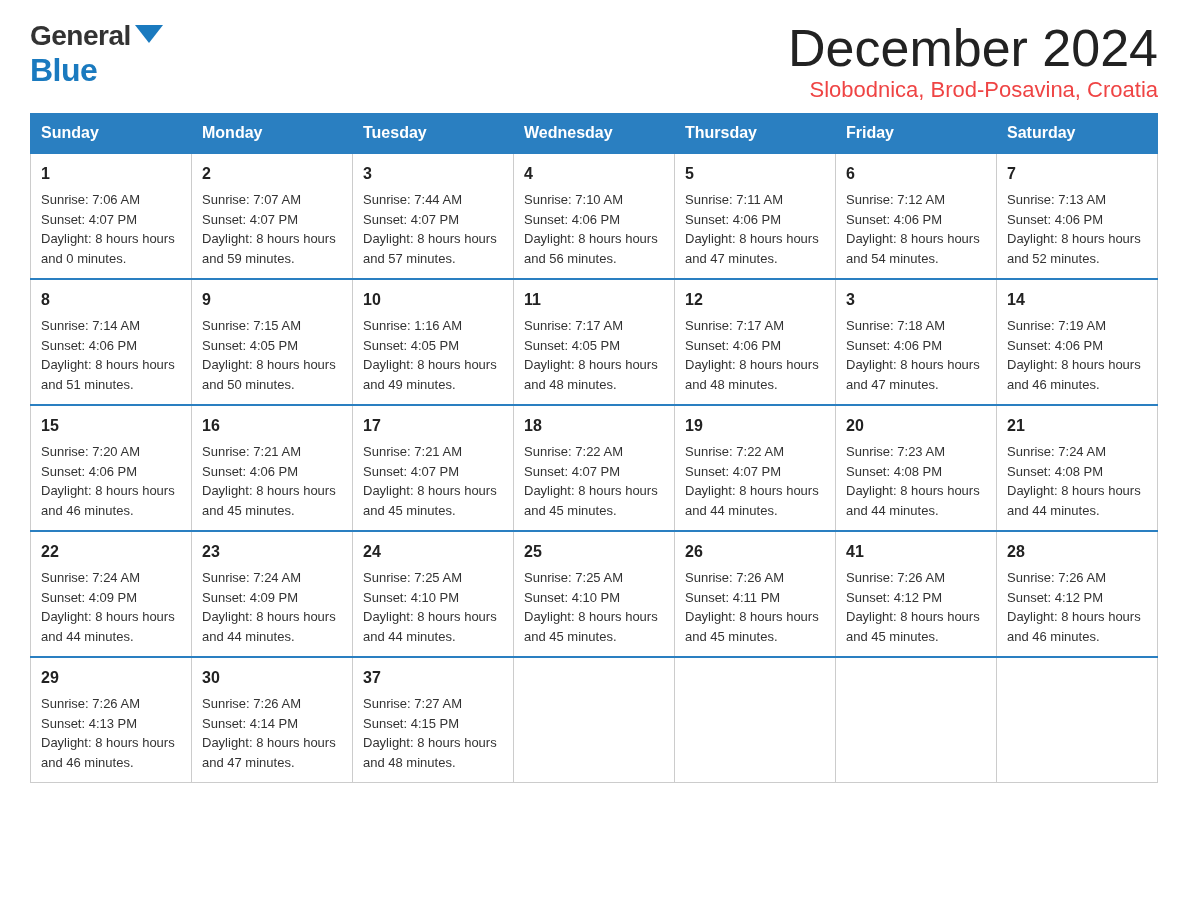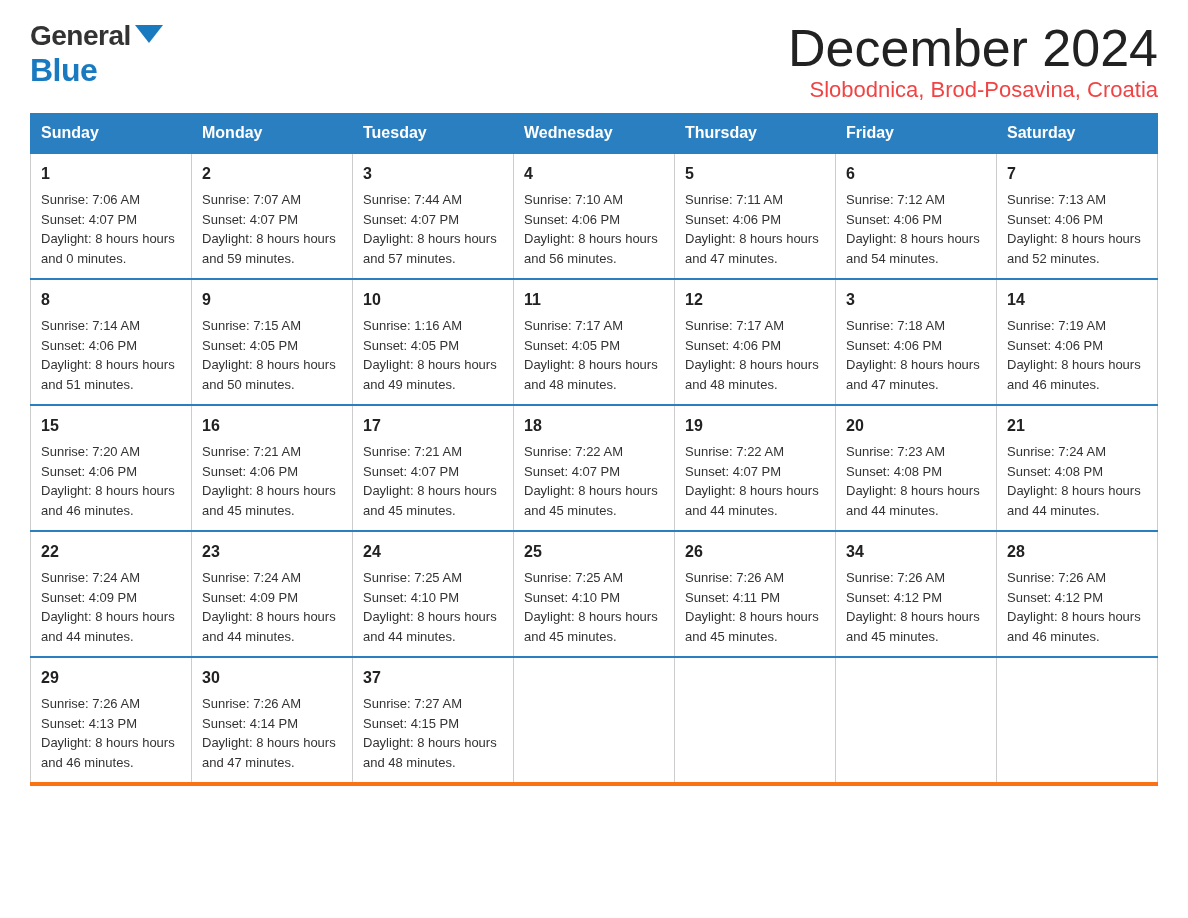--- a/index.html
+++ b/index.html
@@ -87,21 +87,21 @@
       font-size: 16px;
       font-weight: bold;
       color: #222;
       display: block;
       margin-bottom: 4px;
     }
     .calendar tr {
       border-bottom: 2px solid #2a7fc1;
     }
     .calendar tbody tr:last-child {
-      border-bottom: 4px solid #f97316;
+      border-bottom: 1px solid #f97316;
     }
     .empty-cell {
       background: #fff;
     }
   </style>
 </head>
 <body>
 
 <div class="header">
   <div class="logo">
@@ -313,21 +313,21 @@
           <div>and 45 minutes.</div>
         </td>
         <td>
           <span class="day-num">26</span>
           <div>Sunrise: 7:26 AM</div>
           <div>Sunset: 4:11 PM</div>
           <div>Daylight: 8 hours hours</div>
           <div>and 45 minutes.</div>
         </td>
         <td>
-          <span class="day-num">34</span>
+          <span class="day-num">41</span>
           <div>Sunrise: 7:26 AM</div>
           <div>Sunset: 4:12 PM</div>
           <div>Daylight: 8 hours hours</div>
           <div>and 45 minutes.</div>
         </td>
         <td>
           <span class="day-num">28</span>
           <div>Sunrise: 7:26 AM</div>
           <div>Sunset: 4:12 PM</div>
           <div>Daylight: 8 hours hours</div>

